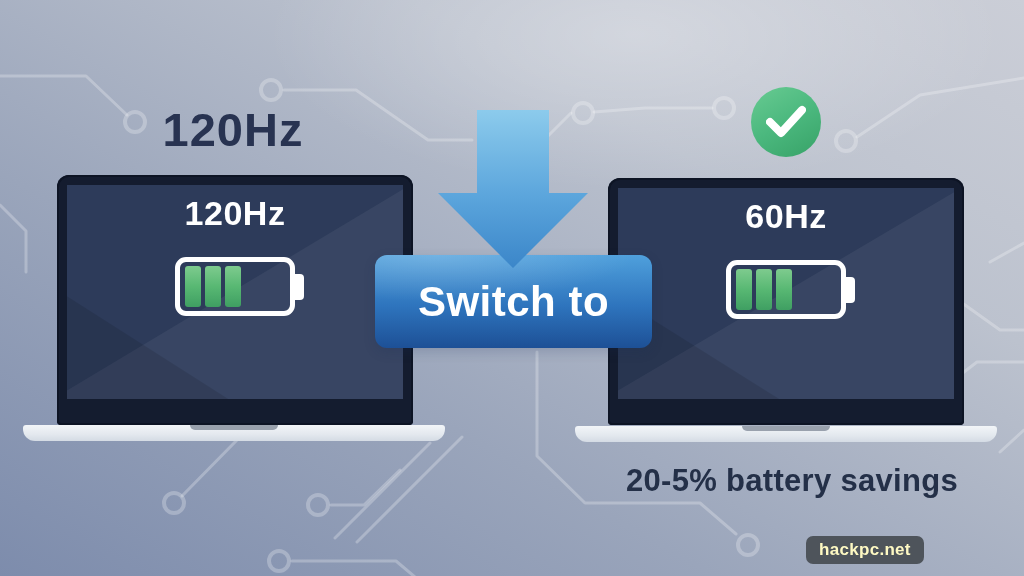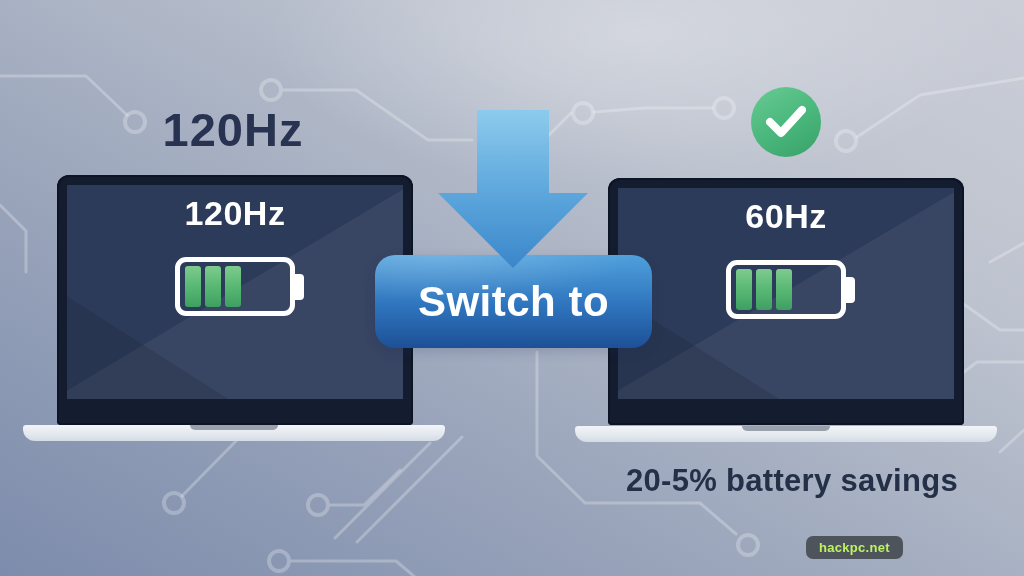--- a/index.html
+++ b/index.html
@@ -107,39 +107,39 @@
   }
 
   .caption {
     position: absolute; left: 592px; top: 463px; width: 400px;
     text-align: center; z-index: 3;
     color: #243048; font-size: 31px; font-weight: 700; letter-spacing: 0.3px;
   }
 
   .switch-btn {
     position: absolute; left: 375px; top: 255px;
-    width: 277px; height: 93px; border-radius: 20px;
+    width: 277px; height: 93px; border-radius: 12px;
     border: none; cursor: pointer;
     background:
       radial-gradient(130% 90% at 22% 0%, rgba(255,255,255,0.20), rgba(255,255,255,0) 55%),
       linear-gradient(180deg, #4fa0dc 0%, #2e74bd 55%, #1d5096 100%);
     color: #ffffff; font-family: inherit;
     font-size: 42px; font-weight: 800; letter-spacing: 0.5px;
     display: flex; align-items: center; justify-content: center;
     z-index: 4;
     box-shadow: 0 4px 12px rgba(23, 44, 82, 0.18);
   }
 
   .arrow-down { position: absolute; left: 438px; top: 110px; z-index: 5; pointer-events: none; }
 
   .watermark {
     position: absolute; left: 806px; top: 536px;
     padding: 4px 13px; border-radius: 7px;
     background: #4e545b;
-    color: #bef264; font-size: 13px; font-weight: 700;
+    color: #fef9c3; font-size: 17px; font-weight: 700;
     z-index: 6; letter-spacing: 0.3px;
   }
 </style>
 </head>
 <body>
 
 <div class="stage">
 
   <svg class="circuits" width="1024" height="576" viewBox="0 0 1024 576">
     <g fill="none" stroke="rgba(255,255,255,0.26)" stroke-width="3" stroke-linecap="round" stroke-linejoin="round">

